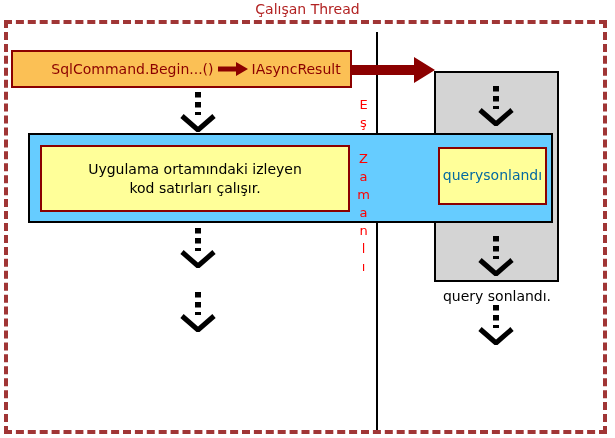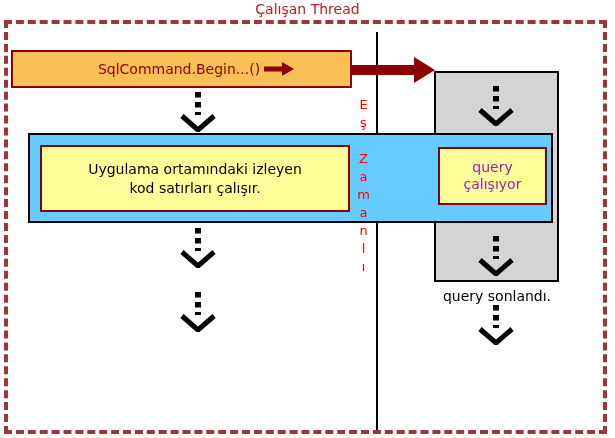--- a/index.html
+++ b/index.html
@@ -50,22 +50,22 @@
     background: var(--yellow, #FFFF99);
     border:2px solid var(--dark-red, #8B0000);
     display:flex; flex-direction:column; align-items:center; justify-content:center;
     font-size:14px; color:#000; line-height:1.3; text-align:center;
   }
 
   .query-box {
     position:absolute; left:438px; top:147px; width:109px; height:58px;
     background: var(--yellow, #FFFF99);
     border:2px solid var(--dark-red, #8B0000);
-    display:flex; flex-direction:column; align-items:center; justify-content:center;
-    font-size:14px; color:#a21caf; line-height:1.25; text-align:center;
+    display:flex; flex-direction:row; align-items:center; justify-content:center;
+    font-size:14px; color:#0369a1; line-height:1.25; text-align:center;
   }
 
   .divider-label {
     position:absolute; left:357px; top:97px; height:180px;
     writing-mode: vertical-lr; text-orientation: upright;
     font-size:13px; letter-spacing:3px; color: var(--bright-red, #FF0000);
     line-height:1;
   }
 
   .query-done {
@@ -99,38 +99,39 @@
 
   <div class="frame"></div>
 
   <div class="vline"></div>
 
   <div class="begin-box">
     <span>SqlCommand.Begin...()</span>
     <svg width="30" height="14" viewBox="0 0 30 14">
       <path d="M0,4.5 L18,4.5 L18,0 L30,7 L18,14 L18,9.5 L0,9.5 Z" fill="#8B0000"></path>
     </svg>
+    <span>IAsyncResult</span>
   </div>
 
   <svg class="big-arrow" viewBox="0 0 83 26">
     <path d="M0,8 L62,8 L62,0 L83,13 L62,26 L62,18 L0,18 Z" fill="#8B0000"></path>
   </svg>
 
   <div class="gray-box"></div>
 
   <div class="blue-band"></div>
 
   <div class="app-box">
     <div>Uygulama ortamındaki izleyen</div>
     <div>kod satırları çalışır.</div>
   </div>
 
   <div class="query-box">
     <div>query</div>
-    <div>çalışıyor</div>
+    <div>sonlandı</div>
   </div>
 
   <div class="divider-label">Eş Zamanlı</div>
 
   <div class="query-done">query sonlandı.</div>
 
 
   <svg class="darr arr-begin" viewBox="0 0 40 42">
     <line x1="20" y1="2" x2="20" y2="25" stroke="#000" stroke-width="6" stroke-dasharray="5.5 4.5"></line>
     <polyline points="4,26 20,40 36,26" fill="none" stroke="#000" stroke-width="5"></polyline>

